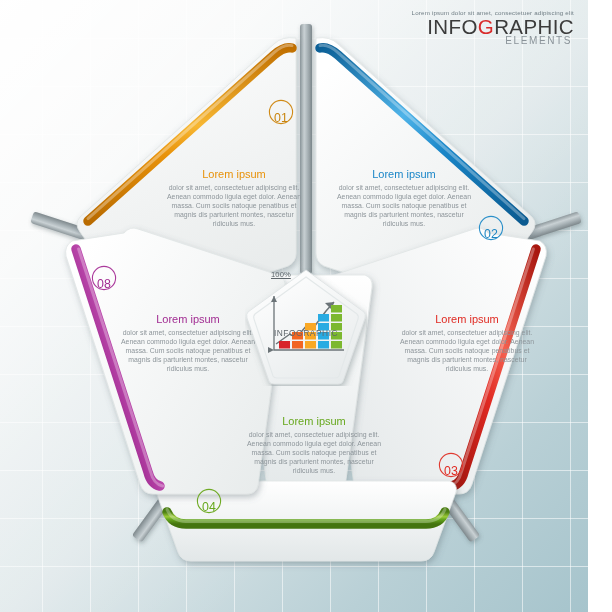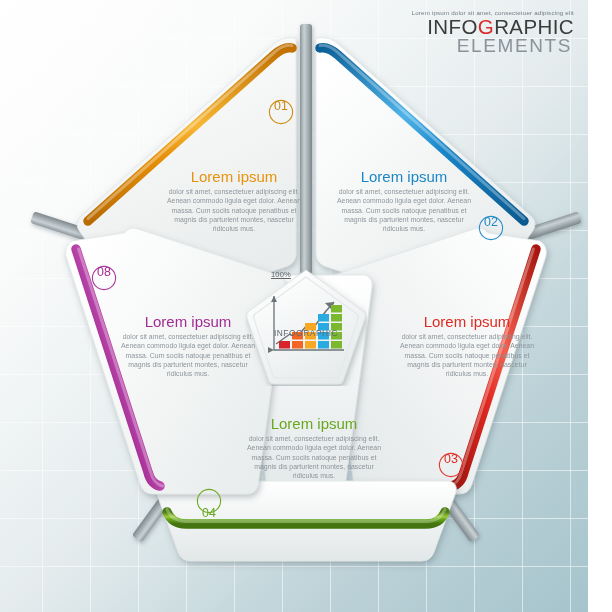--- a/index.html
+++ b/index.html
@@ -19,42 +19,42 @@
   #gridfade{position:absolute;inset:0;
         background:linear-gradient(135deg,rgba(255,255,255,.85) 0%,rgba(255,255,255,.25) 40%,rgba(255,255,255,0) 70%);}
 
   
   #header{position:absolute;right:14px;top:9px;text-align:right;z-index:40;}
   #tagline{font-size:6.2px;letter-spacing:.18px;color:#6f7d84;white-space:nowrap;
            font-family:"Liberation Sans",sans-serif;}
   #bigtitle{font-size:20.5px;letter-spacing:.4px;color:#3b3b3b;line-height:1.02;
             margin-top:1px;font-family:"Liberation Sans",sans-serif;}
   #bigtitle .g{color:#d92b2b;}
-  #subtitle{font-size:19px;letter-spacing:1.6px;color:#8a9399;line-height:1.05;
+  #subtitle{font-size:10px;letter-spacing:1.6px;color:#8a9399;line-height:1.05;
             margin-top:-2px;margin-right:2px;}
 
   
   #wheel{position:absolute;left:0;top:0;width:612px;height:612px;z-index:10;}
   #wheel svg{position:absolute;left:0;top:0;}
 
   
   .seg-text{position:absolute;width:142px;z-index:25;text-align:center;
             font-family:"Liberation Sans",sans-serif;}
-  .seg-title{font-size:15px;font-weight:normal;line-height:1.15;margin-bottom:2px;}
+  .seg-title{font-size:11px;font-weight:normal;line-height:1.15;margin-bottom:2px;}
   .seg-body{font-size:6.9px;line-height:1.33;color:#8d959a;letter-spacing:.02px;}
 
   #t1{left:163px;top:168px;}
   #t2{left:333px;top:168px;}
   #t3{left:396px;top:313px;}
   #t4{left:243px;top:415px;}
   #t5{left:117px;top:313px;}
 
   
   .badge{position:absolute;z-index:30;width:26px;height:26px;border-radius:50%;
-         display:flex;align-items:flex-start;justify-content:center;
+         display:flex;align-items:flex-end;justify-content:center;
          font-size:12.4px;letter-spacing:.2px;background:transparent;}
   #n1{left:268px;top:99px;}
   #n2{left:478px;top:215px;}
   #n3{left:438px;top:452px;}
   #n4{left:196px;top:488px;}
   #n5{left:91px;top:265px;}
 
   
   #center{position:absolute;left:245px;top:268px;width:122px;height:118px;z-index:35;}
   #center svg{position:absolute;left:0;top:0;}

